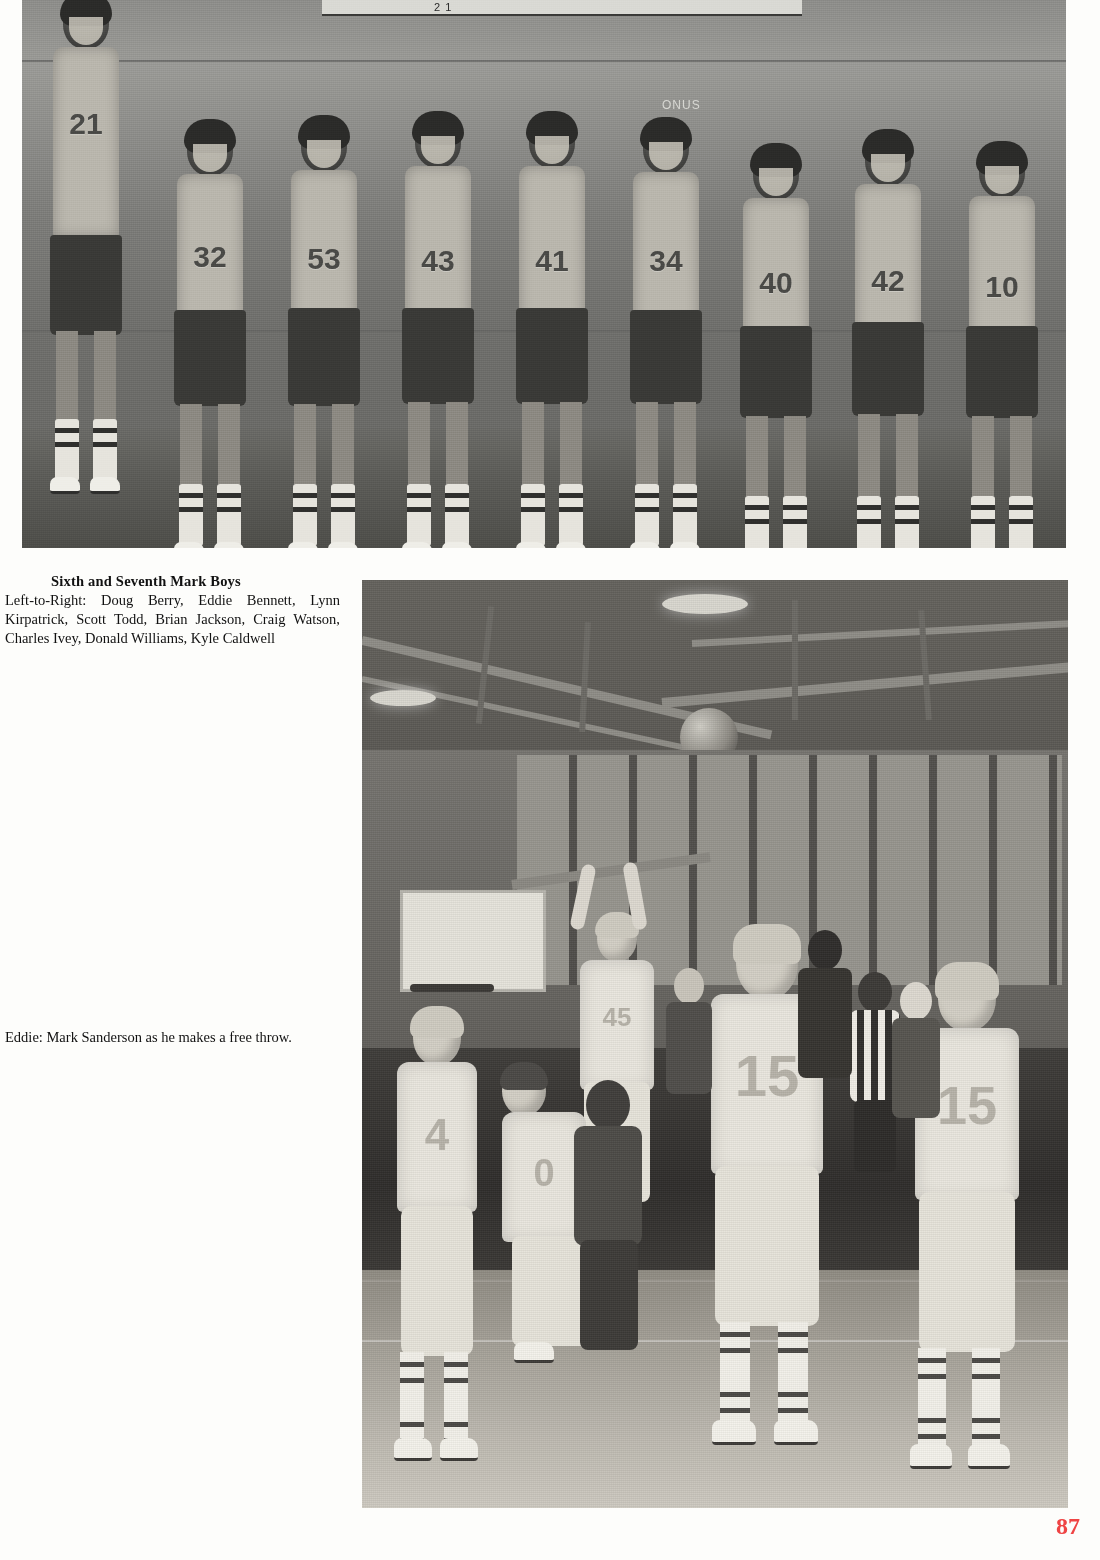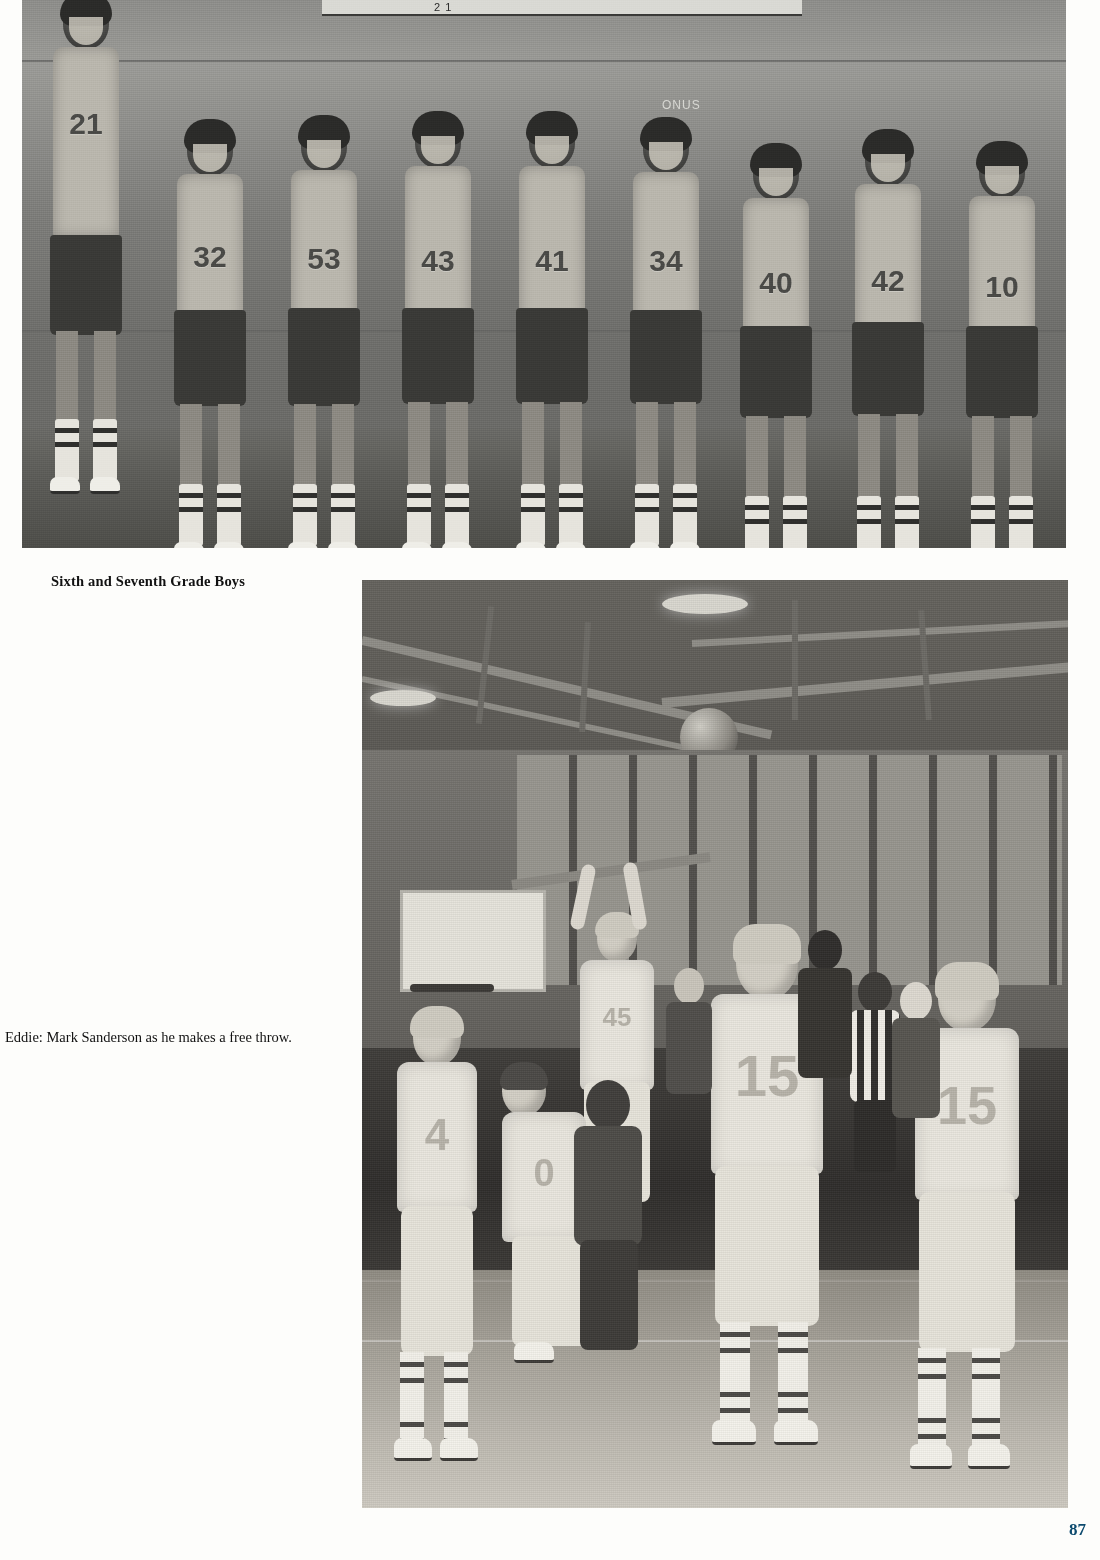--- a/index.html
+++ b/index.html
@@ -327,26 +327,26 @@
   .photo-grain {
     position: absolute; inset: 0;
     background-image:
       repeating-linear-gradient(0deg, rgba(255,255,255,0.03) 0 1px, rgba(0,0,0,0.04) 1px 2px),
       repeating-linear-gradient(90deg, rgba(255,255,255,0.02) 0 1px, rgba(0,0,0,0.025) 1px 2px);
     pointer-events: none;
   }
 
   .page-number {
     position: absolute;
-    right: 14px;
+    right: 20px;
     bottom: 20px;
     font-family: "Liberation Serif", serif;
-    font-size: 17px;
+    font-size: 24px;
     font-weight: bold;
-    color: #0c4a6e;
+    color: #ef4444;
   }
 </style>
 </head>
 <body>
 
 <div class="page">
 
   <div class="team-photo">
     <div class="tp-wall"></div>
     <div class="tp-wallband" style="top:60px;"></div>
@@ -504,21 +504,22 @@
       <div class="pl-legR" style="left:56px;top:346px;height:80px;"></div>
       <div class="pl-sockL" style="left:17px;top:426px;"></div>
       <div class="pl-sockR" style="left:55px;top:426px;"></div>
 
     </div>
 
     <div class="tp-grain"></div>
   </div>
 
   <div class="caption-team">
-    <span class="first-line">Sixth and Seventh Grade Boys</span>
+    <span class="first-line">Sixth and Seventh Mark Boys</span>
+    <span>Left-to-Right: Doug Berry, Eddie Bennett, Lynn Kirpatrick, Scott Todd, Brian Jackson, Craig Watson, Charles Ivey, Donald Williams, Kyle Caldwell</span>
   </div>
 
   <div class="caption-right">
     <span>Eddie: Mark Sanderson as he makes a free throw.</span>
   </div>
 
   <div class="action-photo">
     <div class="ap-ceiling"></div>
 
     <div class="ap-truss" style="left:0px; top:56px; width:420px; height:9px; transform: rotate(13deg);"></div>

